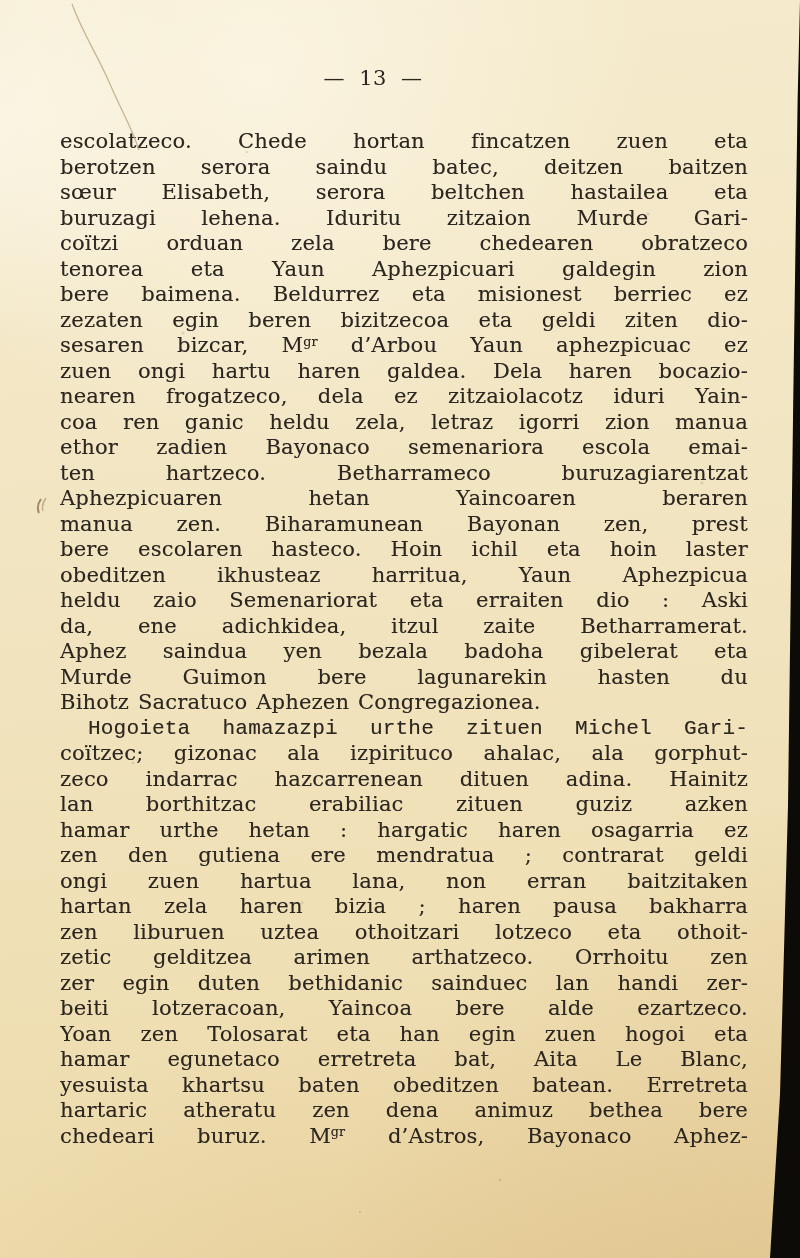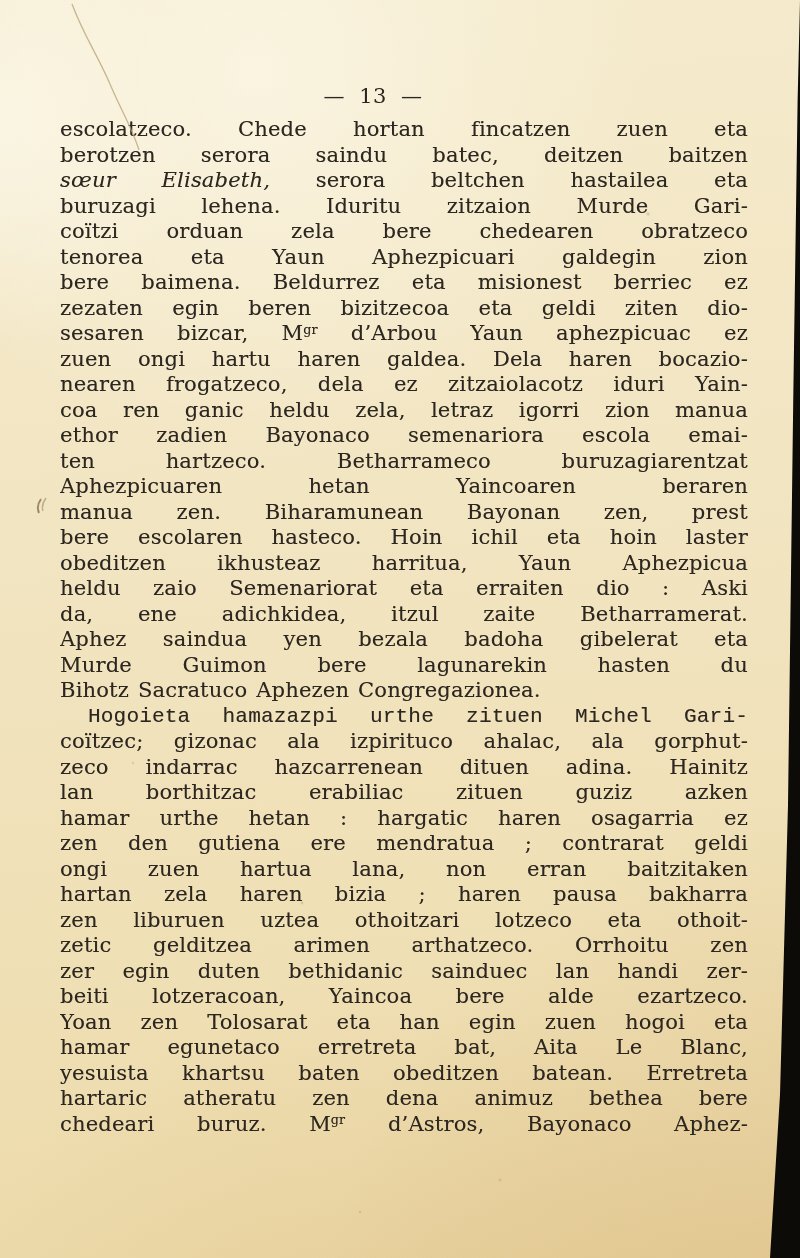--- a/index.html
+++ b/index.html
@@ -11,46 +11,46 @@
     background:
       radial-gradient(90% 55% at 32% 6%, rgba(255,252,242,.55) 0%, rgba(255,252,242,0) 55%),
       radial-gradient(40% 30% at 0% 10%, rgba(255,255,250,.45) 0%, rgba(255,255,250,0) 60%),
       radial-gradient(120% 80% at 105% 108%, rgba(198,152,86,.32) 0%, rgba(198,152,86,0) 55%),
       radial-gradient(100% 60% at 50% 115%, rgba(205,163,96,.25) 0%, rgba(205,163,96,0) 60%),
       linear-gradient(175deg, #f5ebcd 0%, #f2e5c2 40%, #efdfb4 75%, #ecd9a8 100%);
     font-family:"DejaVu Serif","Liberation Serif",serif;
     color:var(--ink,#2c2620);
   }
   .pagenum{
-    position:absolute;left:0;top:83px;width:746px;
+    position:absolute;left:0;top:65px;width:746px;
     text-align:center;
     font-size:21px;line-height:26px;
     word-spacing:7px;
     letter-spacing:.5px;
   }
   .textblock{
-    position:absolute;left:60px;top:117px;width:688px;
+    position:absolute;left:60px;top:129px;width:688px;
   }
   .para{margin:0;}
   .line{
     font-size:21px;
     line-height:25.5px;height:25.5px;
     text-align:justify;
     -moz-text-align-last:justify;
     text-align-last:justify;
     word-spacing:2px;
     white-space:nowrap;
     letter-spacing:.2px;
     text-shadow:.25px .25px 0 rgba(44,37,29,.35);
   }
   
   .line{white-space:normal;overflow:hidden;}
   .line.indent{text-indent:28px;font-family:Liberation Mono, monospace;}
   .line.flush{text-align-last:left;-moz-text-align-last:left;}
-  .line .i{font-style:italic;}
+  .line .i{}
   .line .sup{
     font-size:60%;
     vertical-align:.5em;
     line-height:0;
     border-bottom:1px solid currentColor;
     padding-bottom:17px;
   }
   .artifacts{position:absolute;left:0;top:0;pointer-events:none;}
   .scan-edge{
     position:absolute;right:0;top:0;width:40px;height:1258px;

